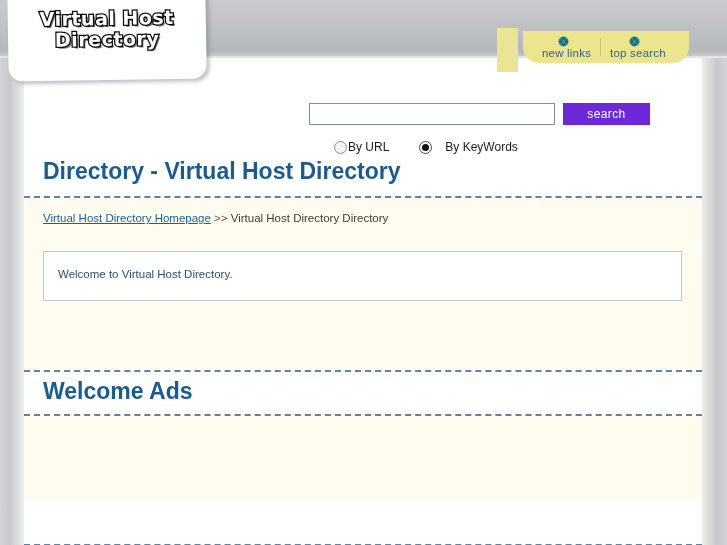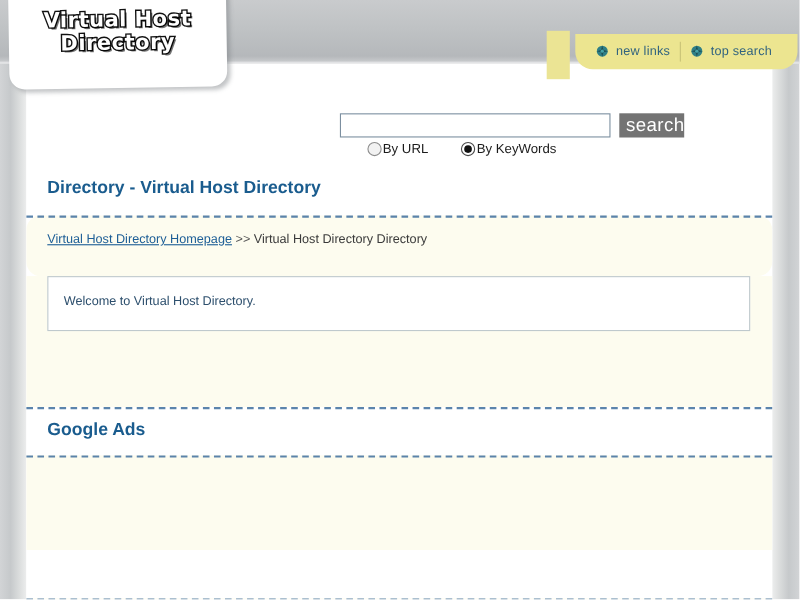--- a/index.html
+++ b/index.html
@@ -114,23 +114,24 @@
     height: 32px;
     padding: 0 14px 0 10px;
     background: #ece590;
     border-radius: 0 0 16px 16px;
     display: flex;
     align-items: center;
     z-index: 7;
   }
   .nav-item {
     display: flex;
-    align-items: flex-start;
+    align-items: center;
     padding: 0 9px;
     cursor: pointer;
+    flex-direction: column;
   }
   .nav-sep {
     width: 1px;
     height: 18px;
     background: #c9c277;
   }
   .nav-label {
     font-size: 11.5px;
     color: #31637f;
     white-space: nowrap;
@@ -170,46 +171,46 @@
     border: 1px solid #7c8fa0;
     background: #ffffff;
     font-family: "Liberation Sans", sans-serif;
     font-size: 12px;
     color: #333333;
     outline: none;
     box-sizing: content-box;
   }
   .search-btn {
     margin-left: 8px;
-    width: 59px;
+    width: 87px;
     height: 22px;
-    background: #737373;
+    background: #6d28d9;
     border: none;
     color: #ffffff;
     font-family: "Liberation Sans", sans-serif;
-    font-size: 17px;
+    font-size: 12px;
     letter-spacing: 0.4px;
     cursor: pointer;
   }
   .radio-row {
     position: absolute;
     left: 310px;
-    top: 70px;
+    top: 82px;
     display: flex;
     align-items: flex-end;
     font-size: 12px;
     color: #1b1b1b;
   }
   .radio-group {
     display: flex;
     align-items: center;
     margin-right: 30px;
     cursor: pointer;
   }
-  .radio-group:last-child { margin-right: 0; }
+  .radio-group:last-child { margin-right: 0; gap: 12px; }
   .radio-dot {
     width: 11px;
     height: 11px;
     border-radius: 50%;
     border: 1px solid #8d8d8d;
     background: #f2f2f2;
     margin-right: 1px;
     flex: none;
     position: relative;
   }
@@ -225,21 +226,21 @@
     width: 7px;
     height: 7px;
     border-radius: 50%;
     background: #111111;
   }
   .radio-label { font-size: 12px; color: #1b1b1b; }
 
   
   .sec-head {
     font-family: "Liberation Sans", sans-serif;
-    font-size: 16px;
+    font-size: 23px;
     font-weight: bold;
     color: #1a5c8e;
     padding: 0 0 0 19px;
   }
   .dash-rule {
     height: 0;
     border-top: 2px dashed #3f6f9e;
     margin: 0;
     opacity: 0.85;
   }
@@ -363,21 +364,21 @@
     </div>
 
     <div class="reg cream" id="welcome-region">
       <div class="welcome-box">
         <span class="welcome-text">Welcome to Virtual Host Directory.</span>
       </div>
     </div>
 
     <div class="reg" id="ads-head-region">
       <div class="dash-rule"></div>
-      <div class="sec-head">Google Ads</div>
+      <div class="sec-head">Welcome Ads</div>
     </div>
 
     <div class="reg cream" id="ads-body-region">
       <div class="dash-rule"></div>
       <div style="height:80px"></div>
     </div>
 
 
     <div class="reg cream" id="wm-body-region">
       <div class="dash-rule"></div>

